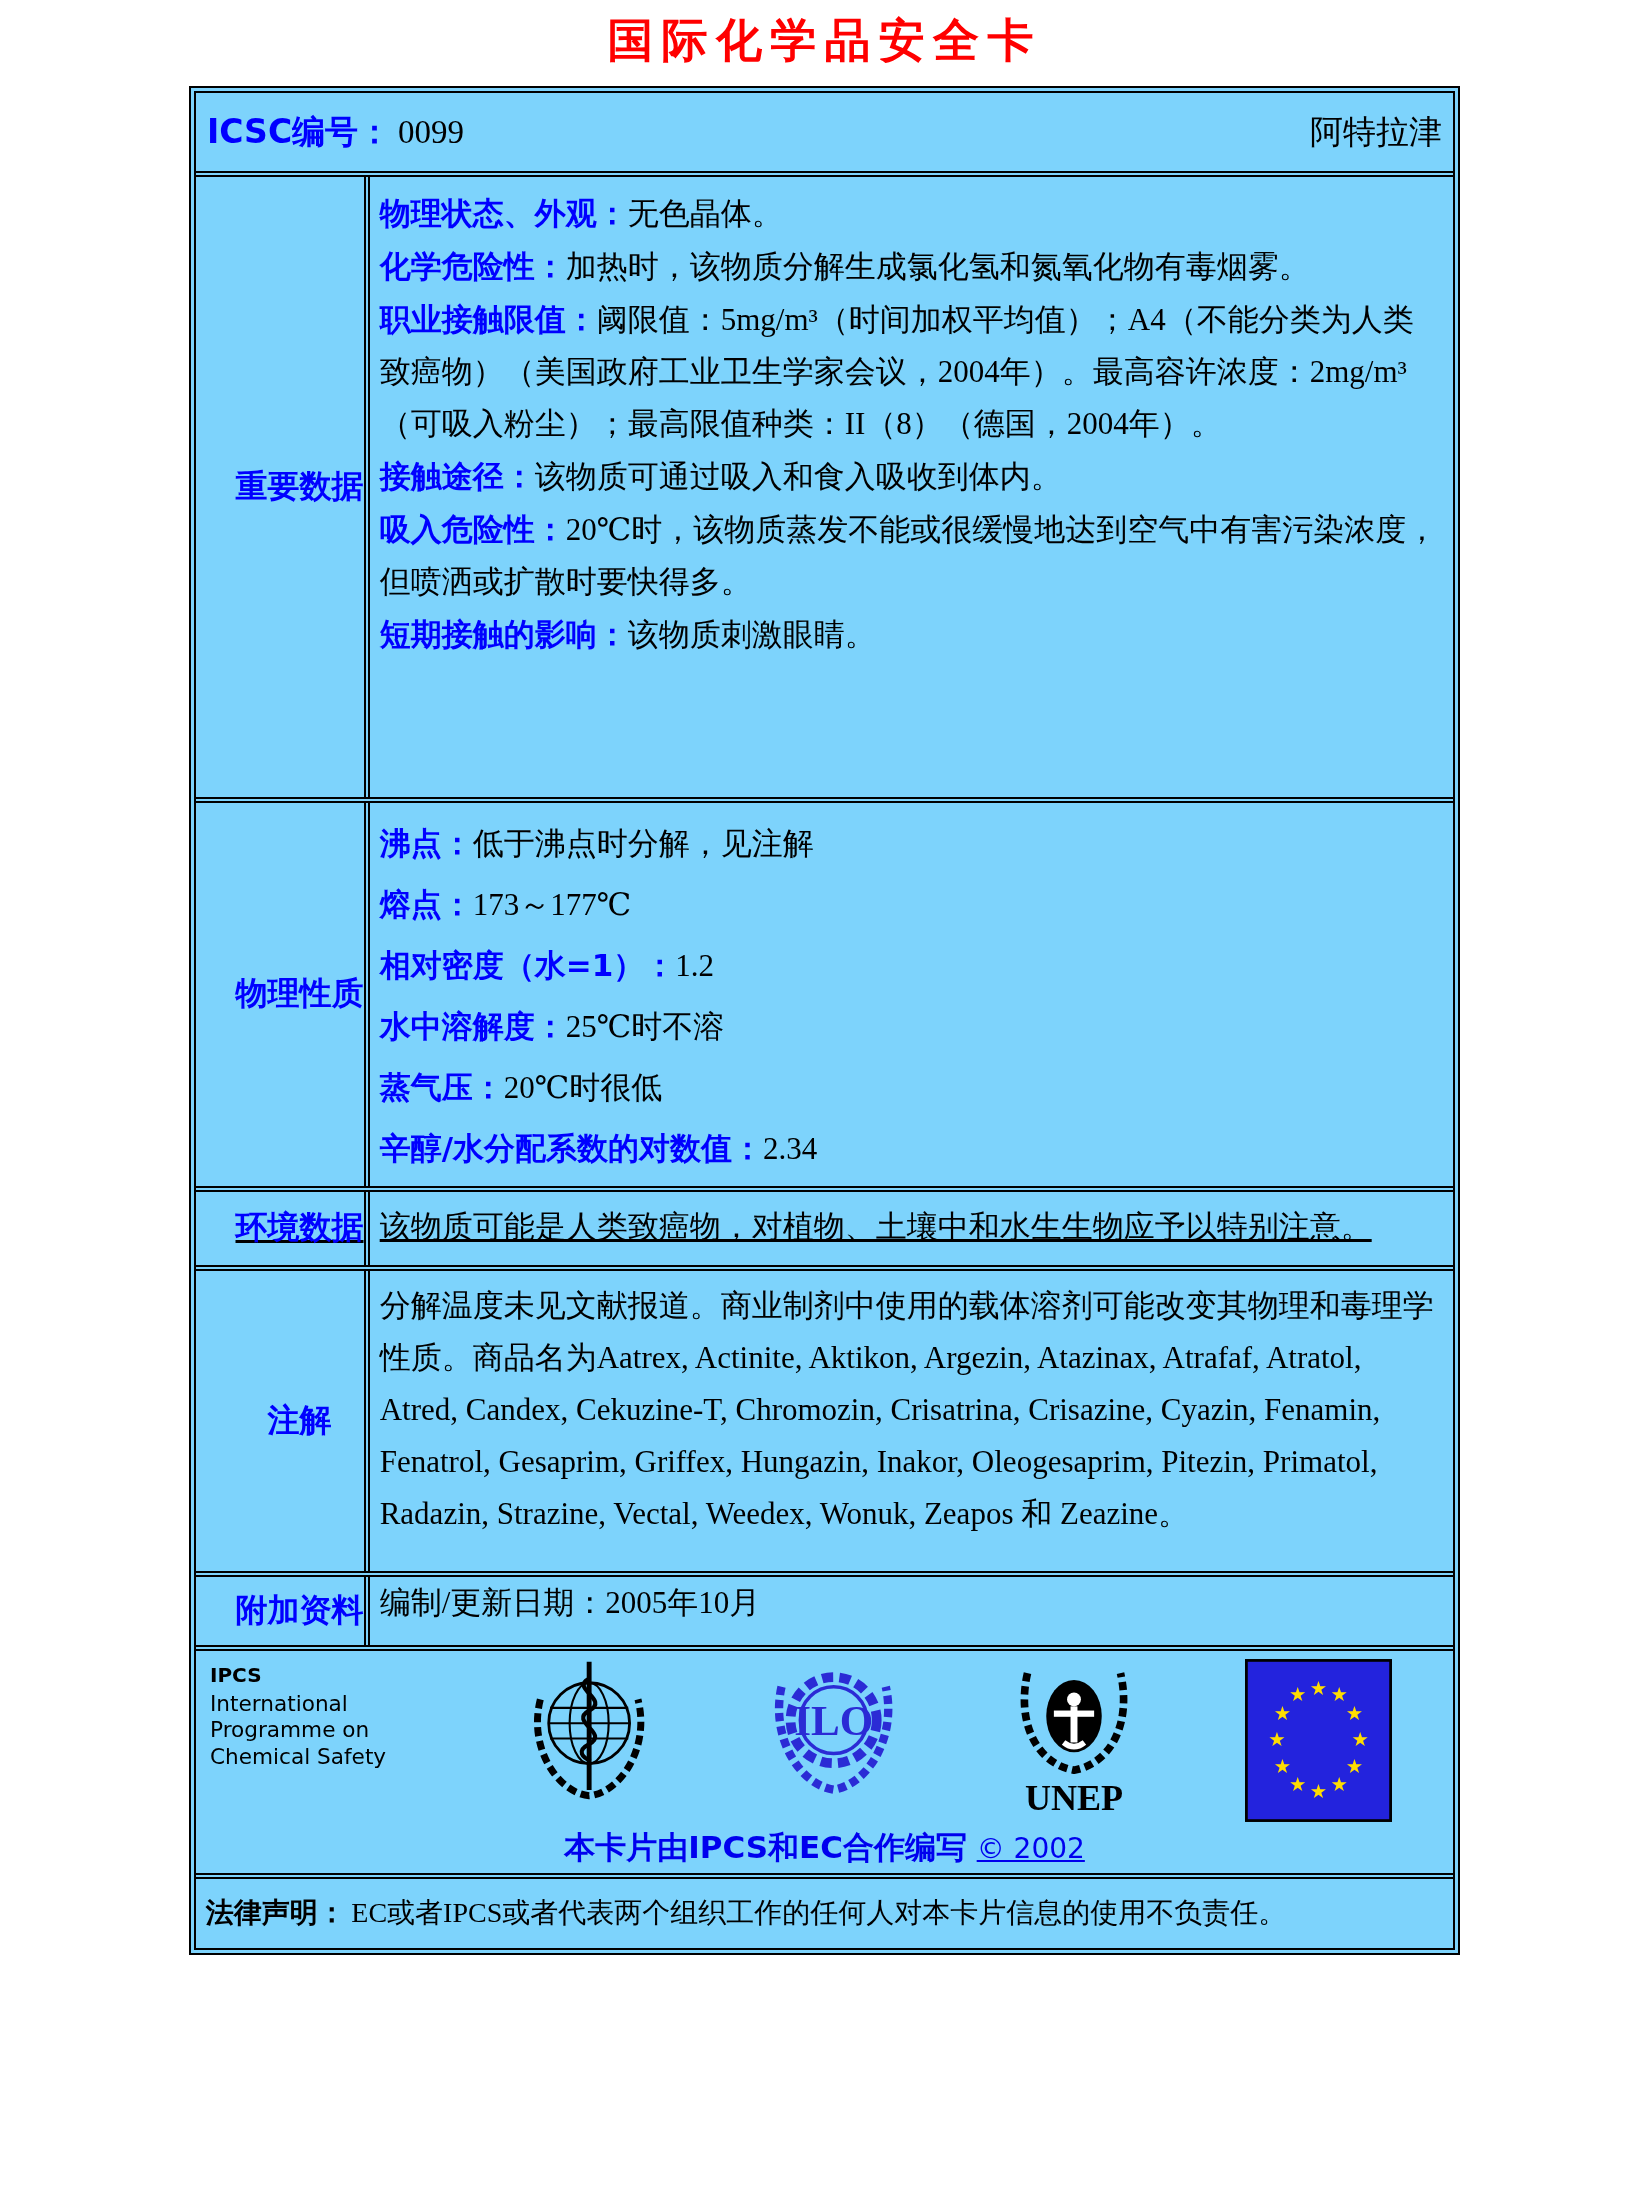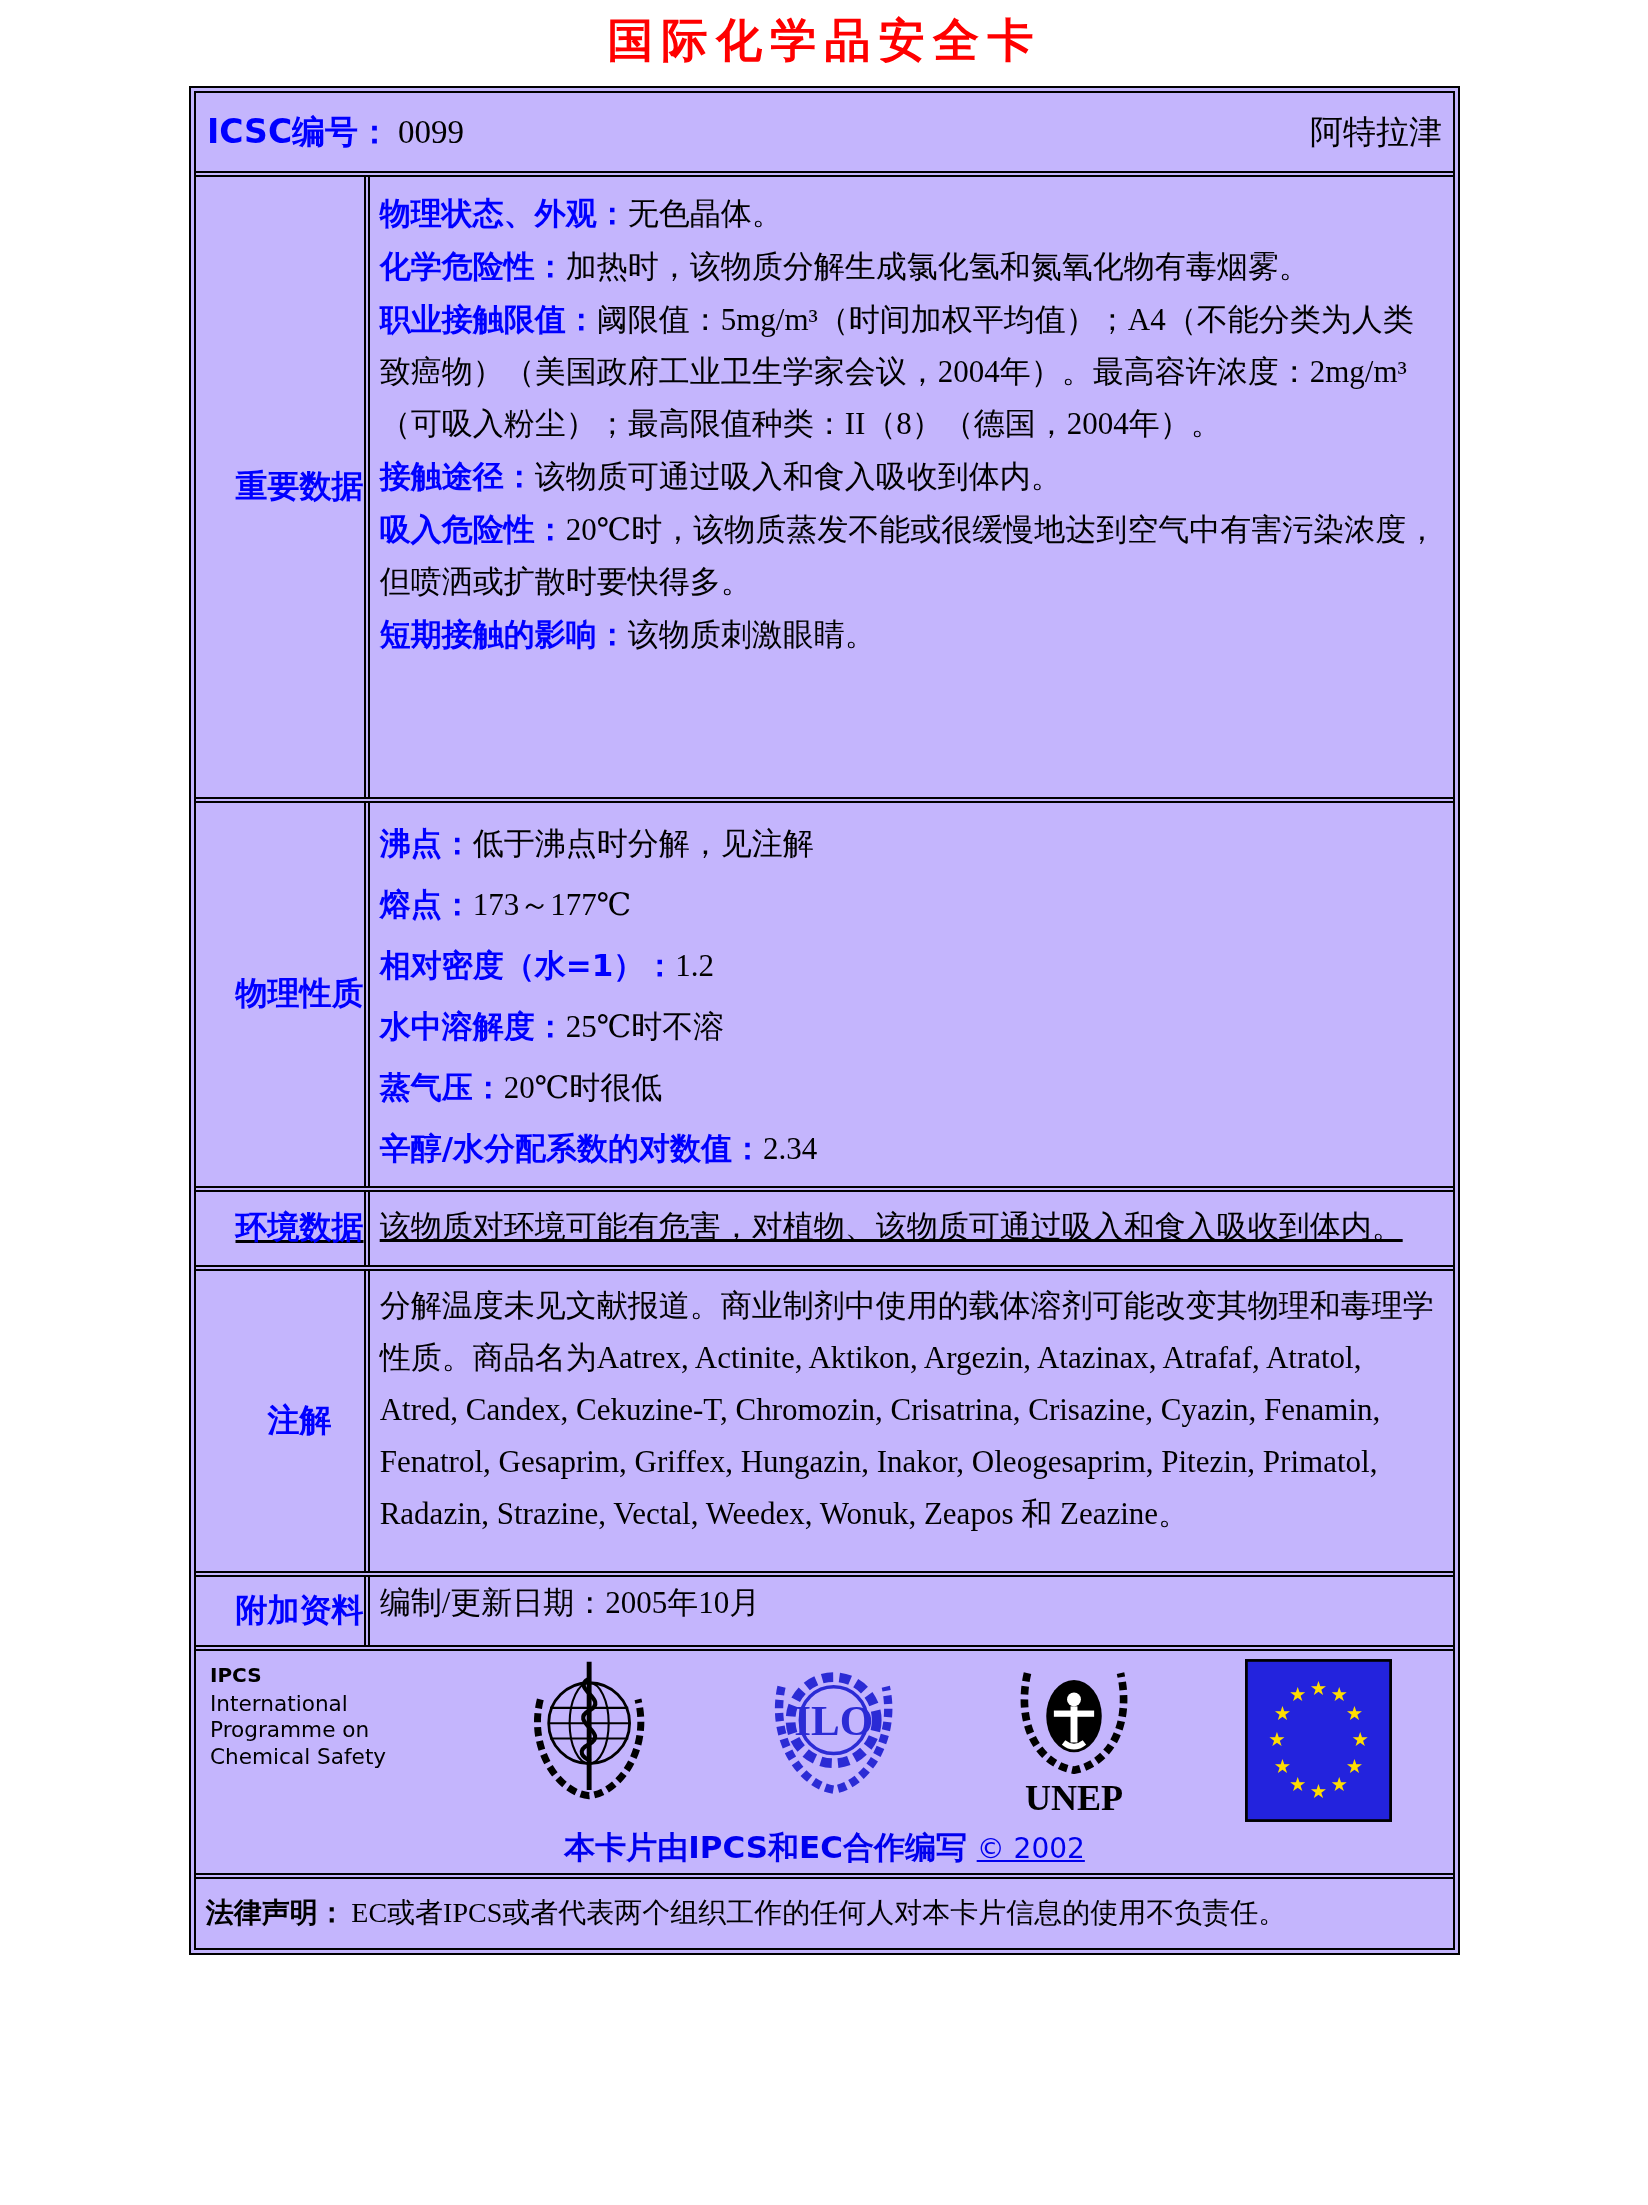--- a/index.html
+++ b/index.html
@@ -4,21 +4,21 @@
 <style>
   html,body{margin:0;padding:0;background:#fff;}
   body{width:1649px;height:2205px;position:relative;
        font-family:"Liberation Serif","DejaVu Serif",serif;color:#000;}
 
   .page-title{position:absolute;top:9.7px;left:0;width:1649px;text-align:center;
     font-family:"DejaVu Sans","Liberation Sans",sans-serif;font-weight:bold;
     font-size:46px;letter-spacing:8.3px;color:#ff0000;}
 
   .card{position:absolute;left:189px;top:86px;width:1271px;
-        border:7px double #000;background:#c4b5fd;box-sizing:border-box;}
+        border:7px double #000;background:#7dd3fc;box-sizing:border-box;}
 
   .row{display:flex;border-top:6.3px double #000;box-sizing:border-box;}
   .row.first{border-top:none;}
 
   .label-cell{flex:0 0 174px;width:174px;border-right:6.3px double #000;
     display:flex;align-items:center;justify-content:center;
     font-family:"DejaVu Sans","Liberation Sans",sans-serif;font-weight:bold;
     font-size:32px;color:#0000ff;box-sizing:border-box;text-align:center;padding-left:39px;}
 
   .content-cell{flex:1;padding:9.7px 12.5px 7px 9.7px;font-size:31px;box-sizing:border-box;}
@@ -95,21 +95,21 @@
       <p><span class="inline-label">相对密度（水=1）：</span><span>1.2</span></p>
       <p><span class="inline-label">水中溶解度：</span><span>25℃时不溶</span></p>
       <p><span class="inline-label">蒸气压：</span><span>20℃时很低</span></p>
       <p><span class="inline-label">辛醇/水分配系数的对数值：</span><span>2.34</span></p>
     </div>
   </div>
 
   <div class="row environment-row">
     <div class="label-cell">环境数据</div>
     <div class="content-cell">
-      <p>该物质对环境可能有危害，对植物、该物质可通过吸入和食入吸收到体内。</p>
+      <p>该物质可能是人类致癌物，对植物、土壤中和水生生物应予以特别注意。</p>
     </div>
   </div>
 
   <div class="row notes-row">
     <div class="label-cell">注解</div>
     <div class="content-cell">
       <p>分解温度未见文献报道。商业制剂中使用的载体溶剂可能改变其物理和毒理学性质。商品名为Aatrex, Actinite, Aktikon, Argezin, Atazinax, Atrafaf, Atratol, Atred, Candex, Cekuzine-T, Chromozin, Crisatrina, Crisazine, Cyazin, Fenamin, Fenatrol, Gesaprim, Griffex, Hungazin, Inakor, Oleogesaprim, Pitezin, Primatol, Radazin, Strazine, Vectal, Weedex, Wonuk, Zeapos 和 Zeazine。</p>
     </div>
   </div>
 

